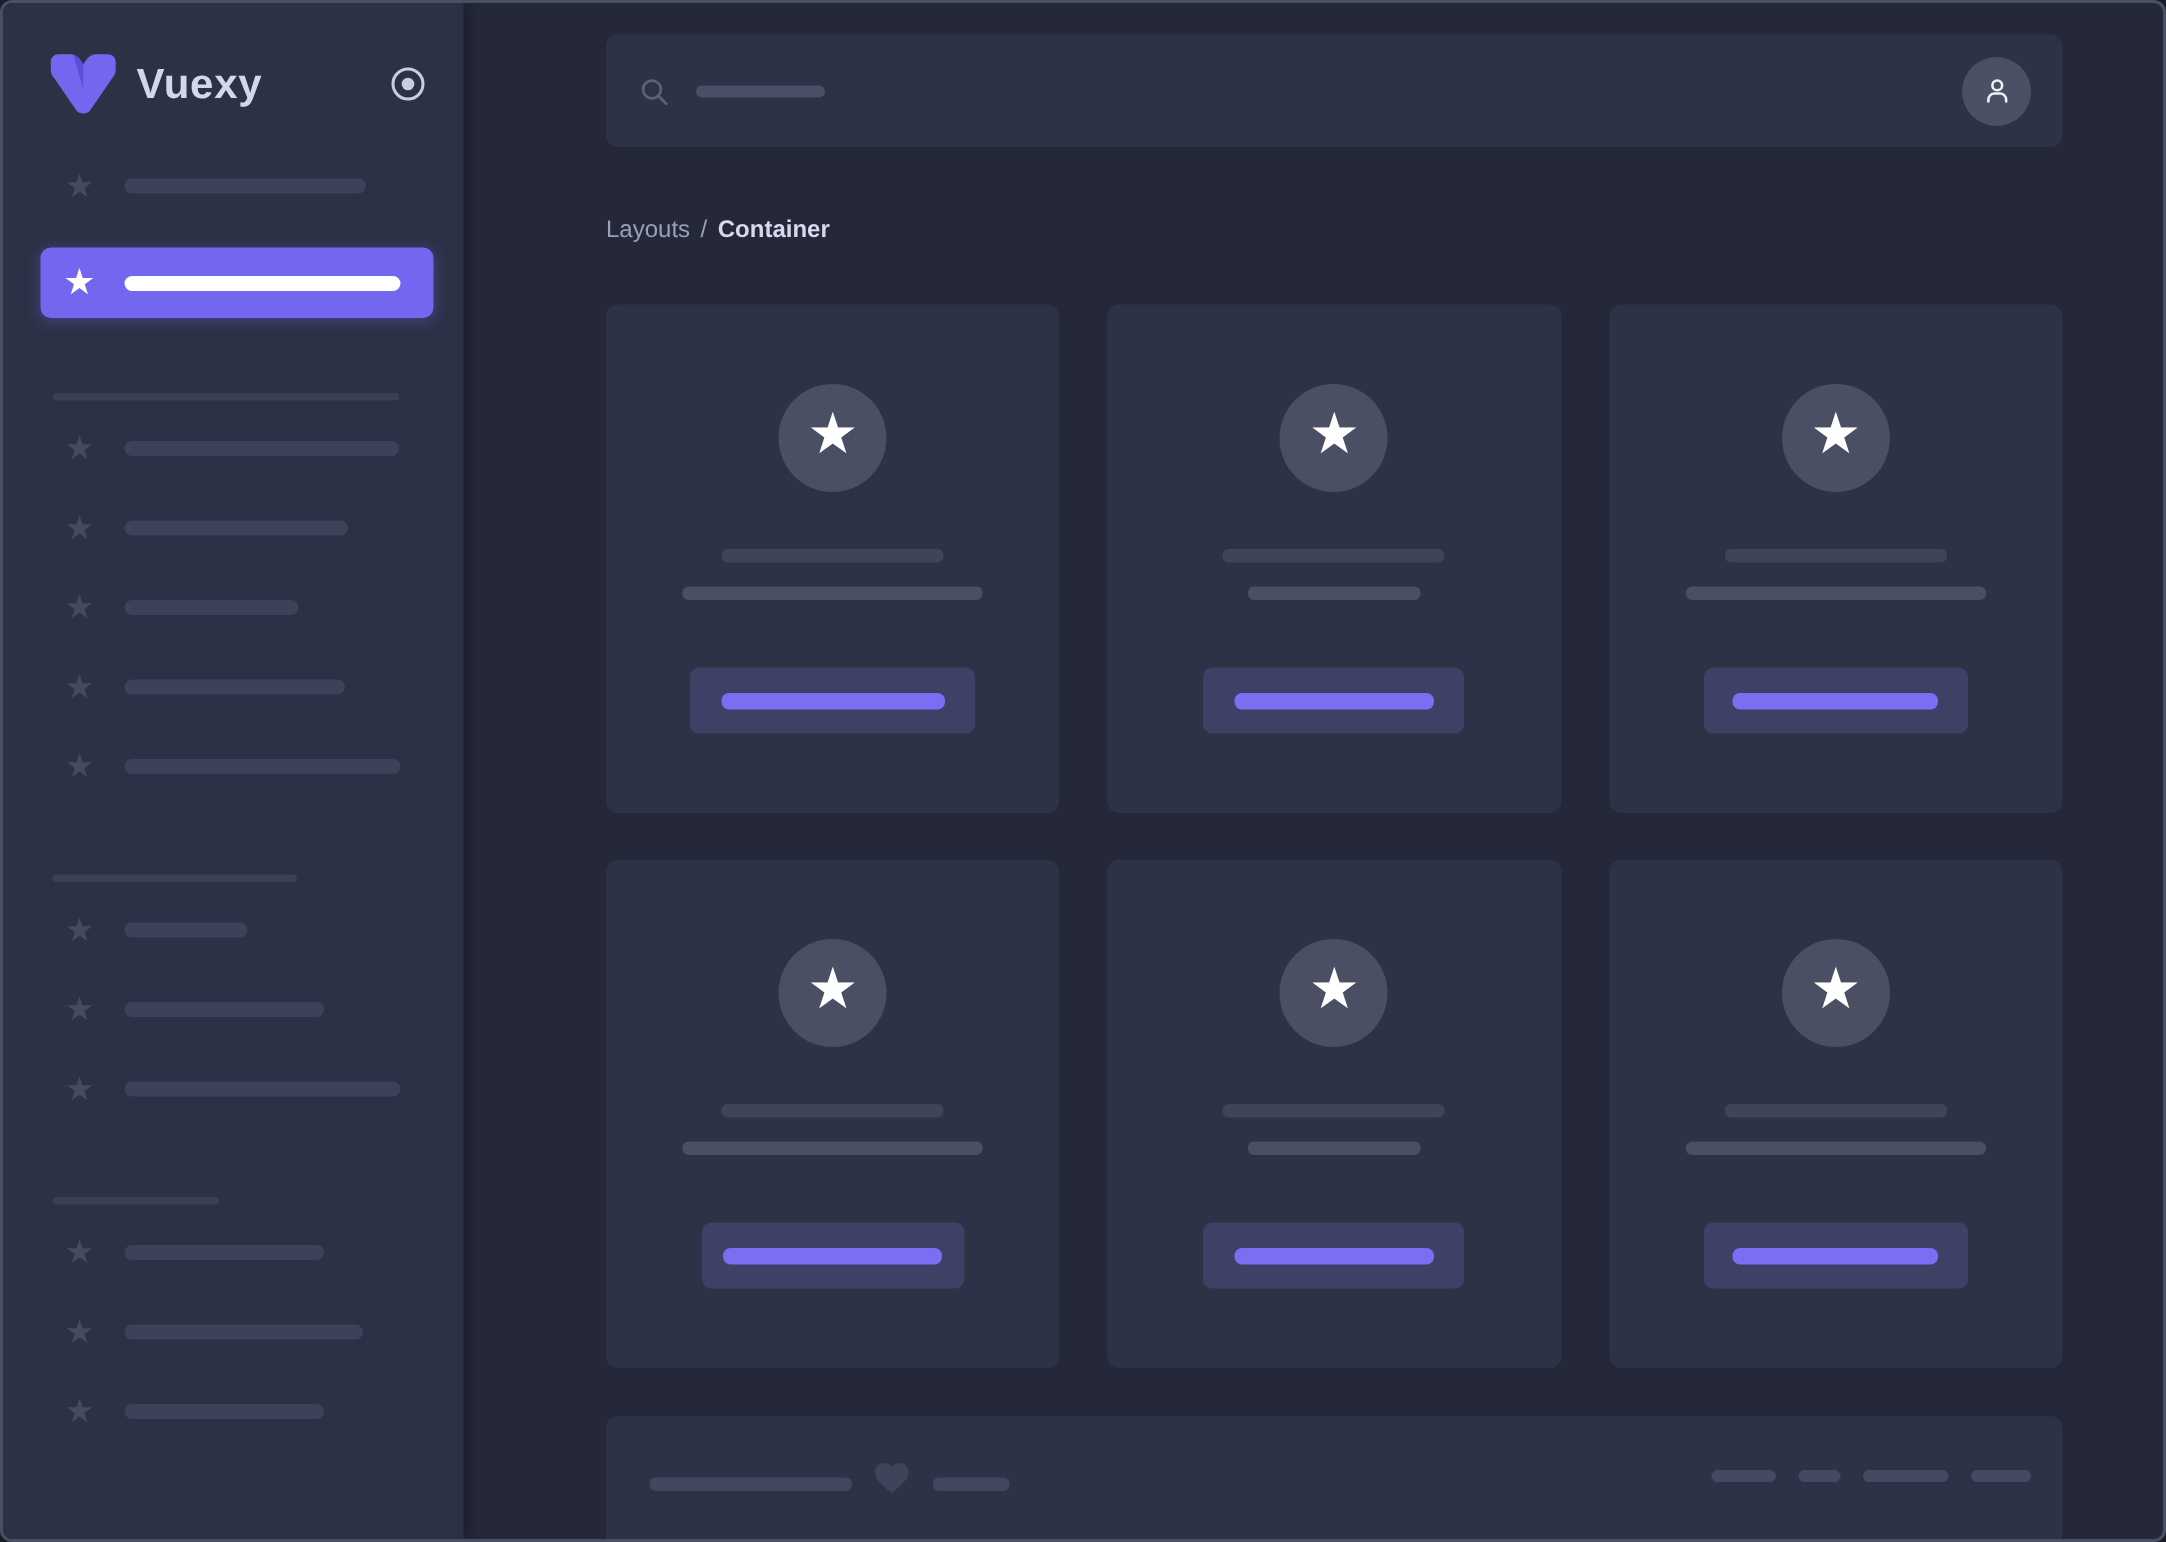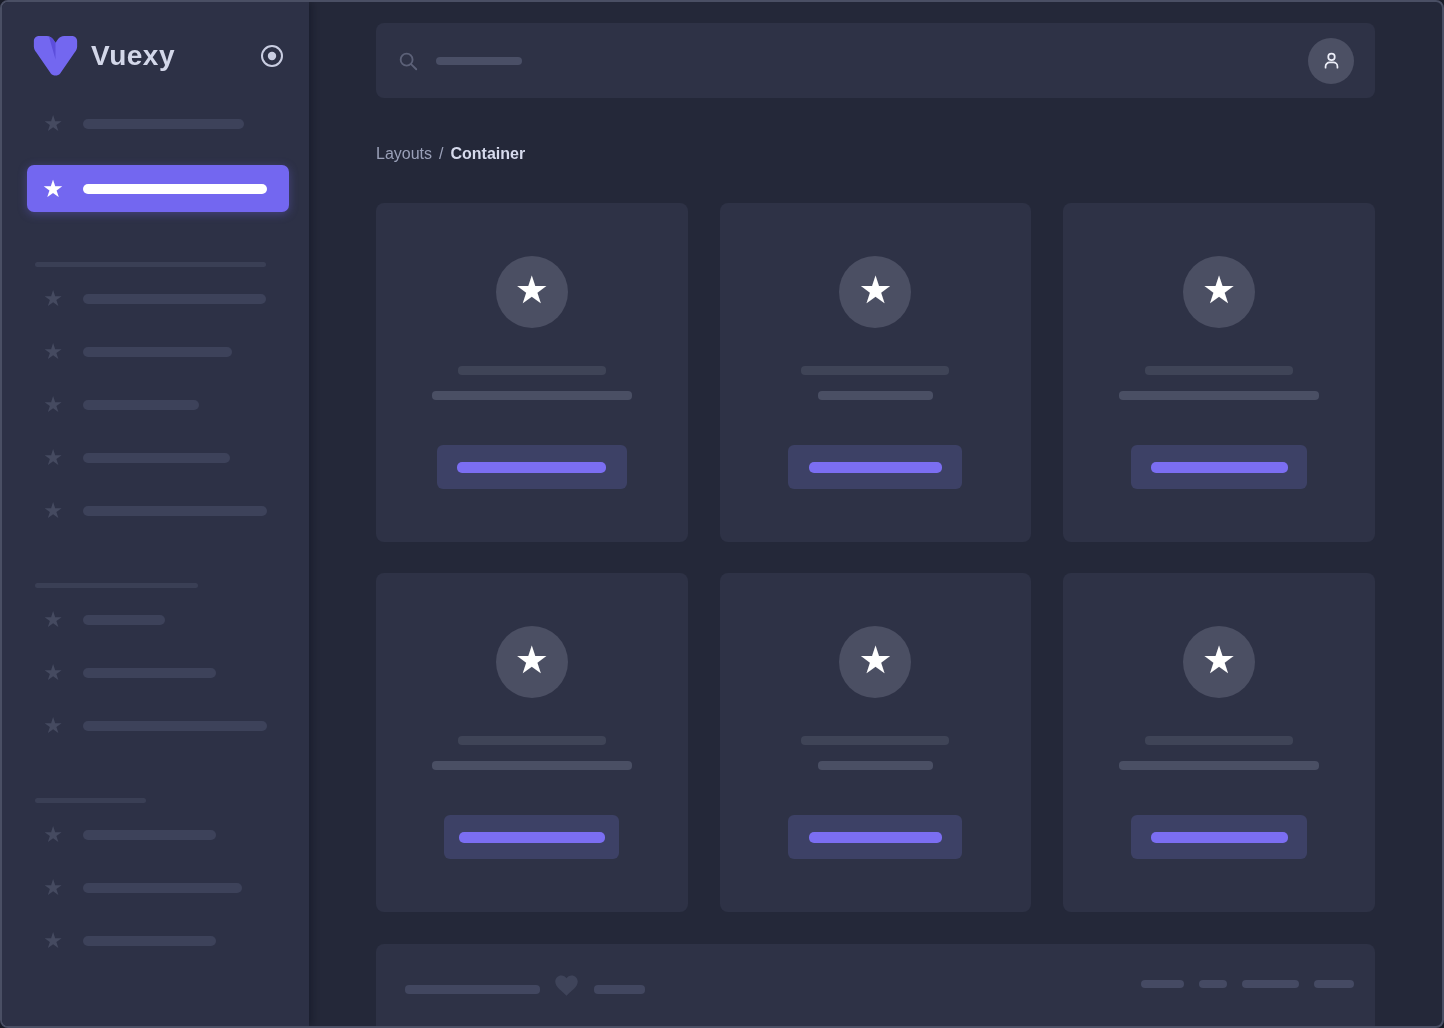--- a/index.html
+++ b/index.html
@@ -20,21 +20,21 @@
   .menu-item .star { font-size:22px; line-height:24px; color:#454a60; width:24px; text-align:center; }
   .menu-item .bar { height:10px; border-radius:5px; background:#3d425a; margin-left:18px; }
   .menu-item.active { background:#7367f0; height:47px; border-radius:7px; margin:16px 0 0 0;
                       box-shadow:0 2px 10px rgba(115,103,240,.35); }
   .menu-item.active .star { color:#ffffff; font-size:24px; }
   .menu-item.active .bar { background:#ffffff; }
   .section-bar { height:5px; border-radius:3px; background:#3a3f55; margin:60px 0 20px 8px; }
   .section-bar.first { margin-top:50px; }
 
   
-  .content { flex:1; padding:21px 67px 0 67px; overflow:hidden; }
+  .content { flex:1; padding:21px 67px 0 95px; overflow:hidden; }
   .topbar { height:75px; background:#2e3246; border-radius:8px; display:flex;
             align-items:center; padding:0 21px; cursor:text; }
   .search-skeleton { height:8px; width:86px; border-radius:4px; background:#4a4f66; margin-left:17px; }
   .avatar { margin-left:auto; width:46px; height:46px; border-radius:50%; background:#4c5064;
             display:flex; align-items:center; justify-content:center; cursor:pointer; }
 
   .breadcrumb { margin-top:47px; font-size:16px; color:#9aa0b8; display:flex; gap:7px; align-items:baseline; }
   .breadcrumb .crumb-link { cursor:pointer; }
   .breadcrumb .current { color:#d6daec; font-weight:bold; }
 

